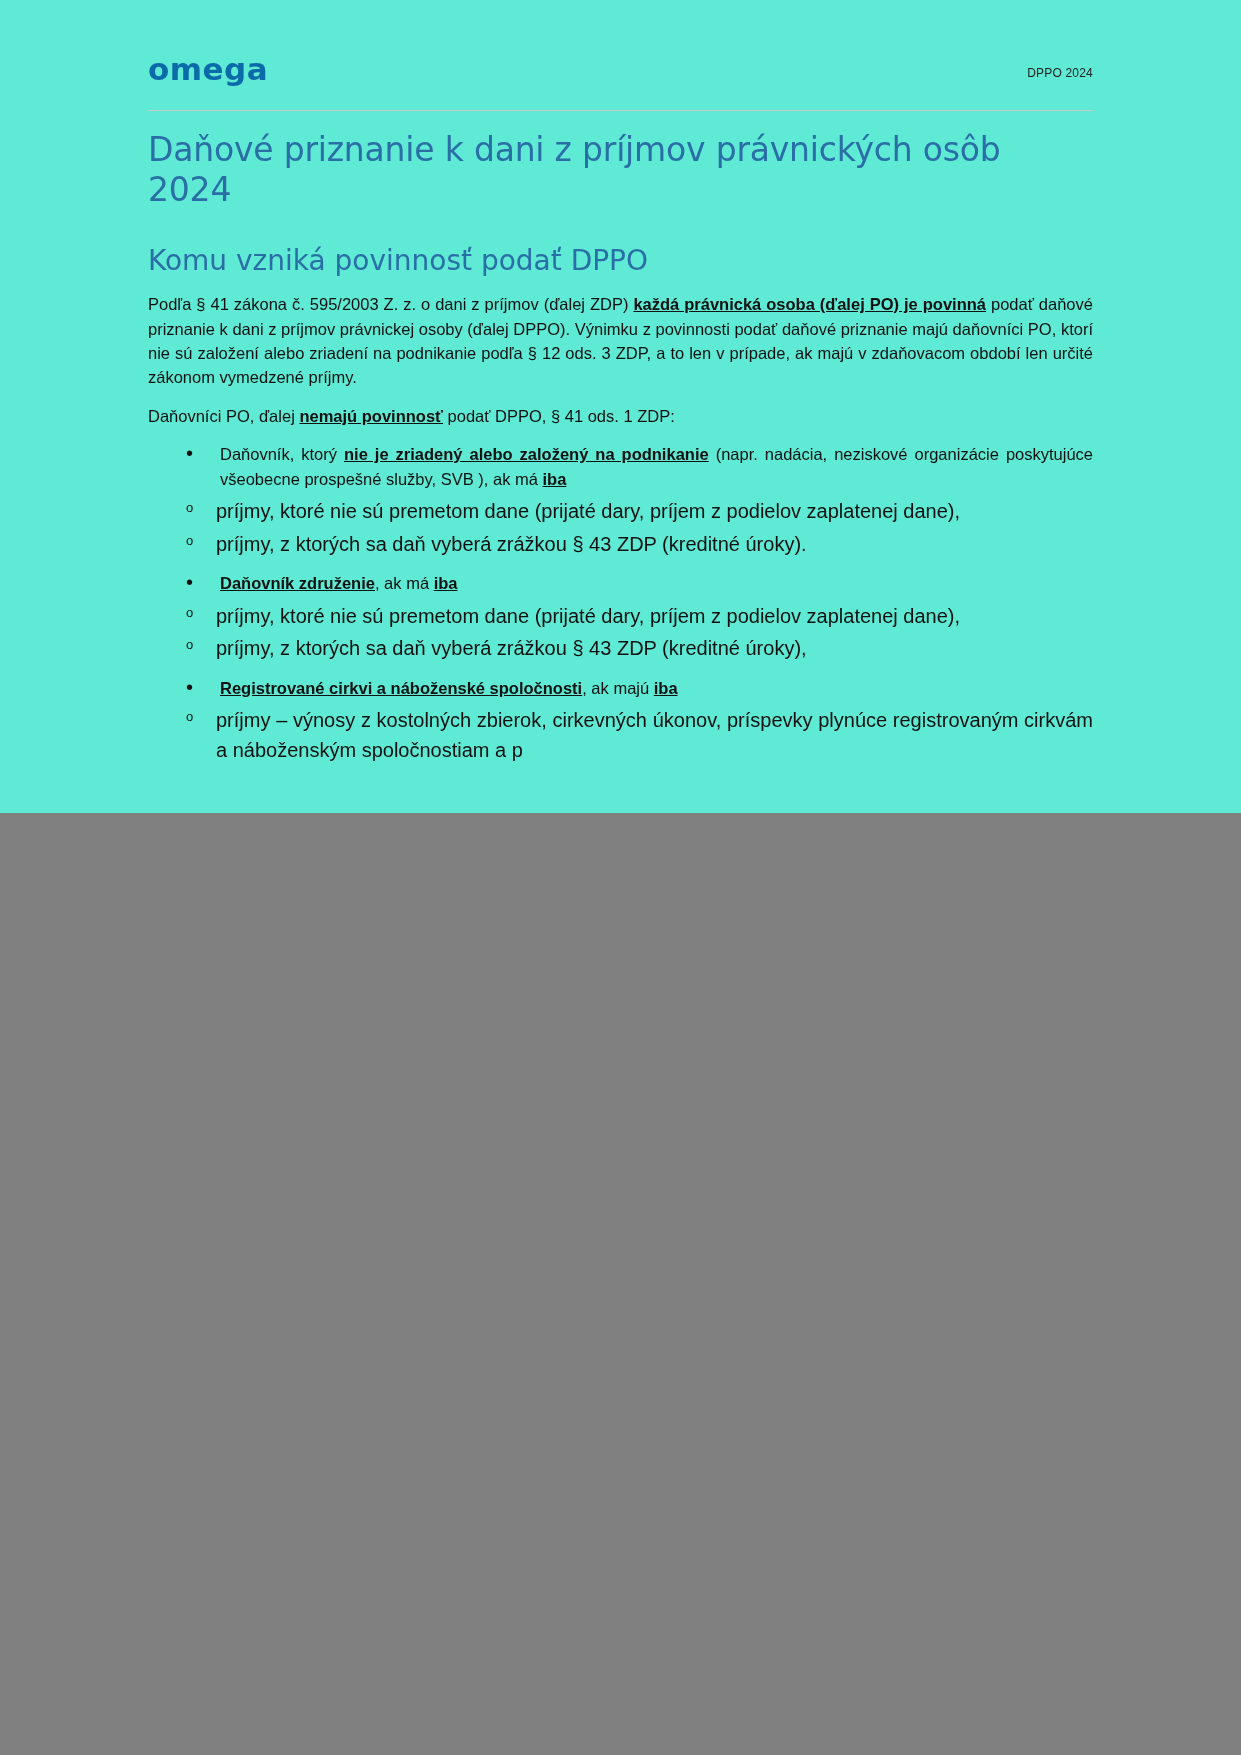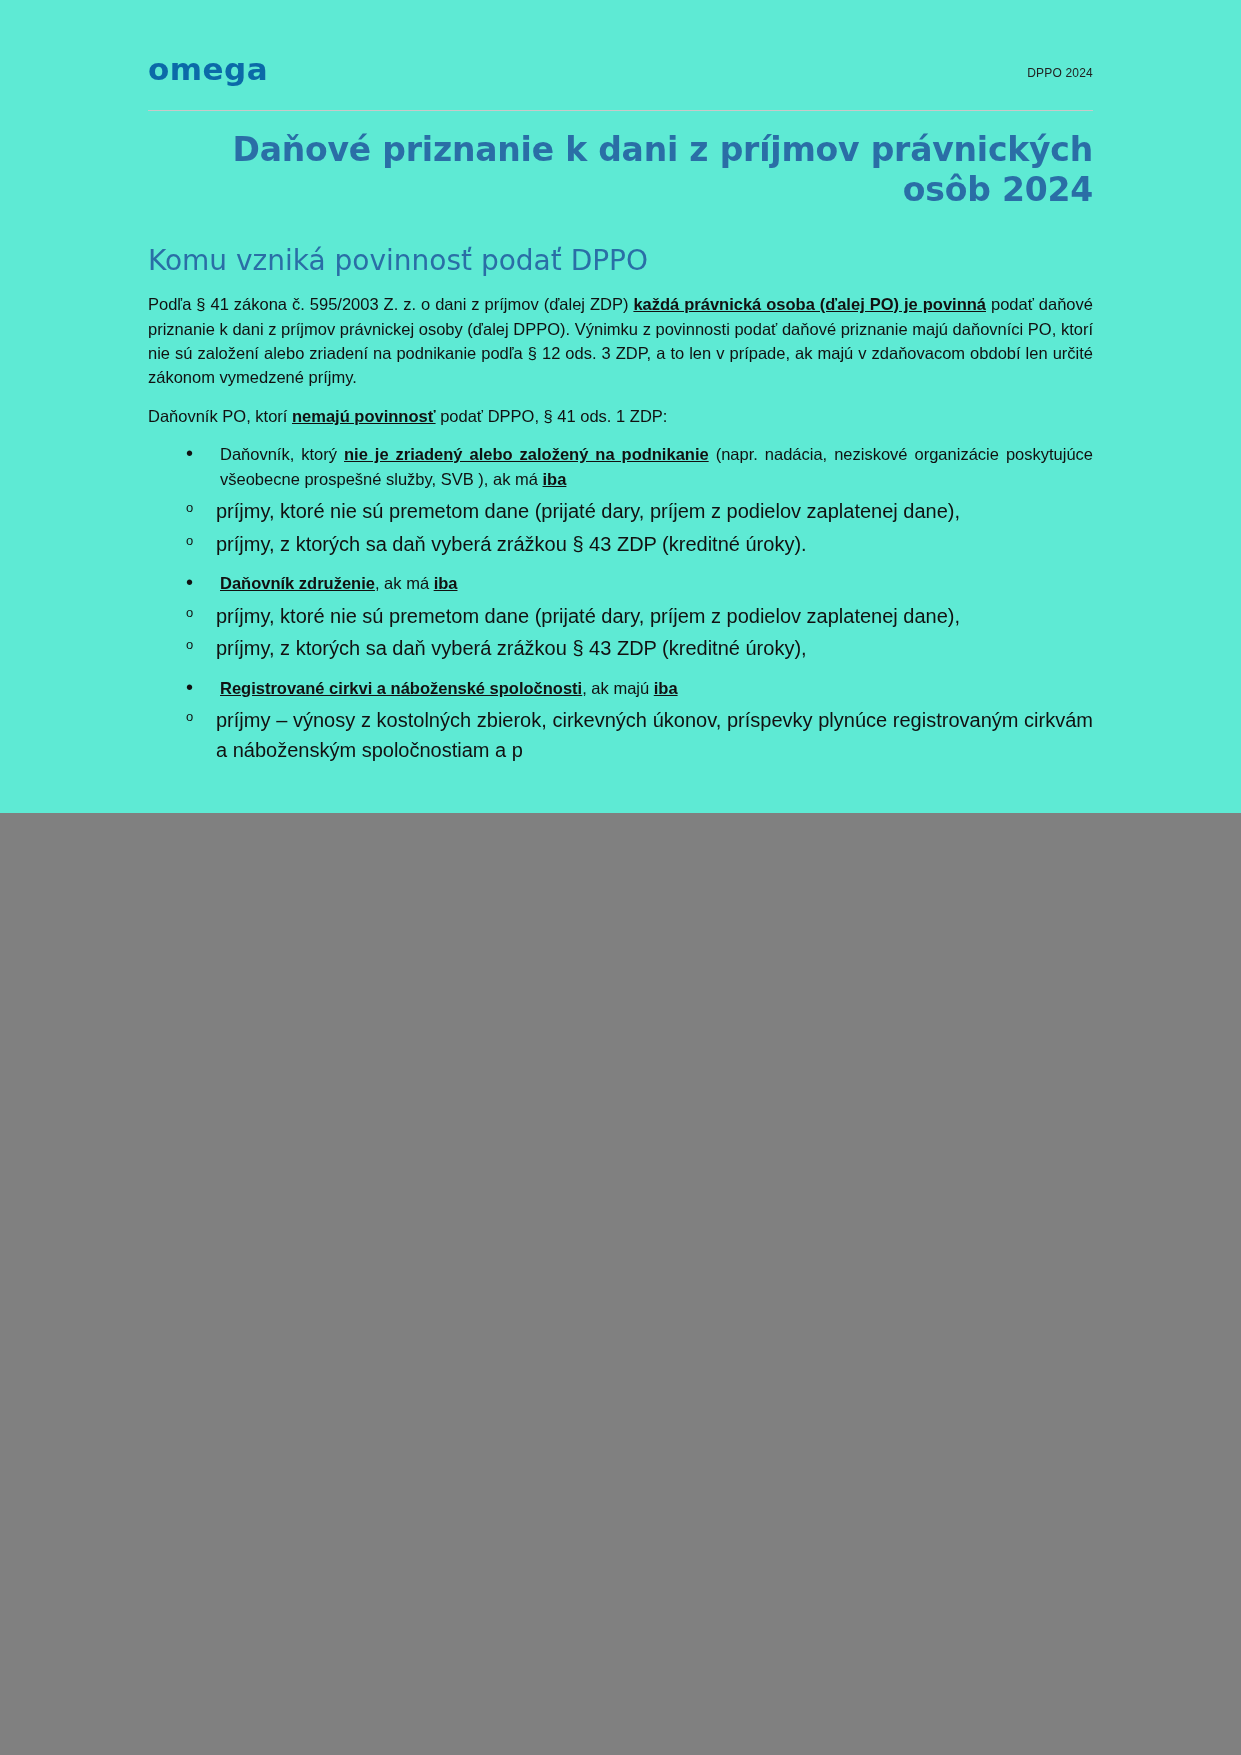--- a/index.html
+++ b/index.html
@@ -56,27 +56,26 @@
   
   .content {
     position: absolute;
     left: 148px;
     top: 130px;
     width: 945px;
   }
 
   h1.doc-title {
     font-family: "DejaVu Sans", sans-serif;
-    font-weight: bold;
+    font-weight: normal;
     font-size: 33px;
     color: #2a6ea6;
     margin: 0 0 34px 0;
     letter-spacing: -0.2px;
     line-height: 1.2;
-    text-align: right;
   }
 
   h2.section-title {
     font-family: "DejaVu Sans", sans-serif;
     font-weight: normal;
     font-size: 28px;
     color: #2a6ea6;
     margin: 0 0 14px 0;
     line-height: 1.25;
   }
@@ -171,21 +170,21 @@
 
     <h1 class="doc-title">Daňové priznanie k dani z príjmov právnických osôb 2024</h1>
 
     <h2 class="section-title">Komu vzniká povinnosť podať DPPO</h2>
 
     <p class="para">
       <span>Podľa § 41 zákona č. 595/2003 Z. z. o dani z príjmov (ďalej ZDP) </span><b>každá právnická osoba (ďalej PO) je povinná</b><span> podať daňové priznanie k dani z príjmov právnickej osoby (ďalej DPPO). Výnimku z povinnosti podať daňové priznanie majú daňovníci PO, ktorí nie sú založení alebo zriadení na podnikanie podľa § 12 ods. 3 ZDP, a to len v prípade, ak majú v zdaňovacom období len určité zákonom vymedzené príjmy.</span>
     </p>
 
     <p class="para">
-      <span>Daňovník PO, ktorí </span><b>nemajú povinnosť</b><span> podať DPPO, § 41 ods. 1 ZDP:</span>
+      <span>Daňovníci PO, ďalej </span><b>nemajú povinnosť</b><span> podať DPPO, § 41 ods. 1 ZDP:</span>
     </p>
 
     <ul class="lvl1">
 
       <li class="bullet-item">
         <span class="lvl1-text">
           <span>Daňovník, ktorý </span><b>nie je zriadený alebo založený na podnikanie</b><span> (napr. nadácia, neziskové organizácie poskytujúce všeobecne prospešné služby, SVB ), ak má </span><b>iba</b>
         </span>
       </li>
       <ul class="lvl2">

